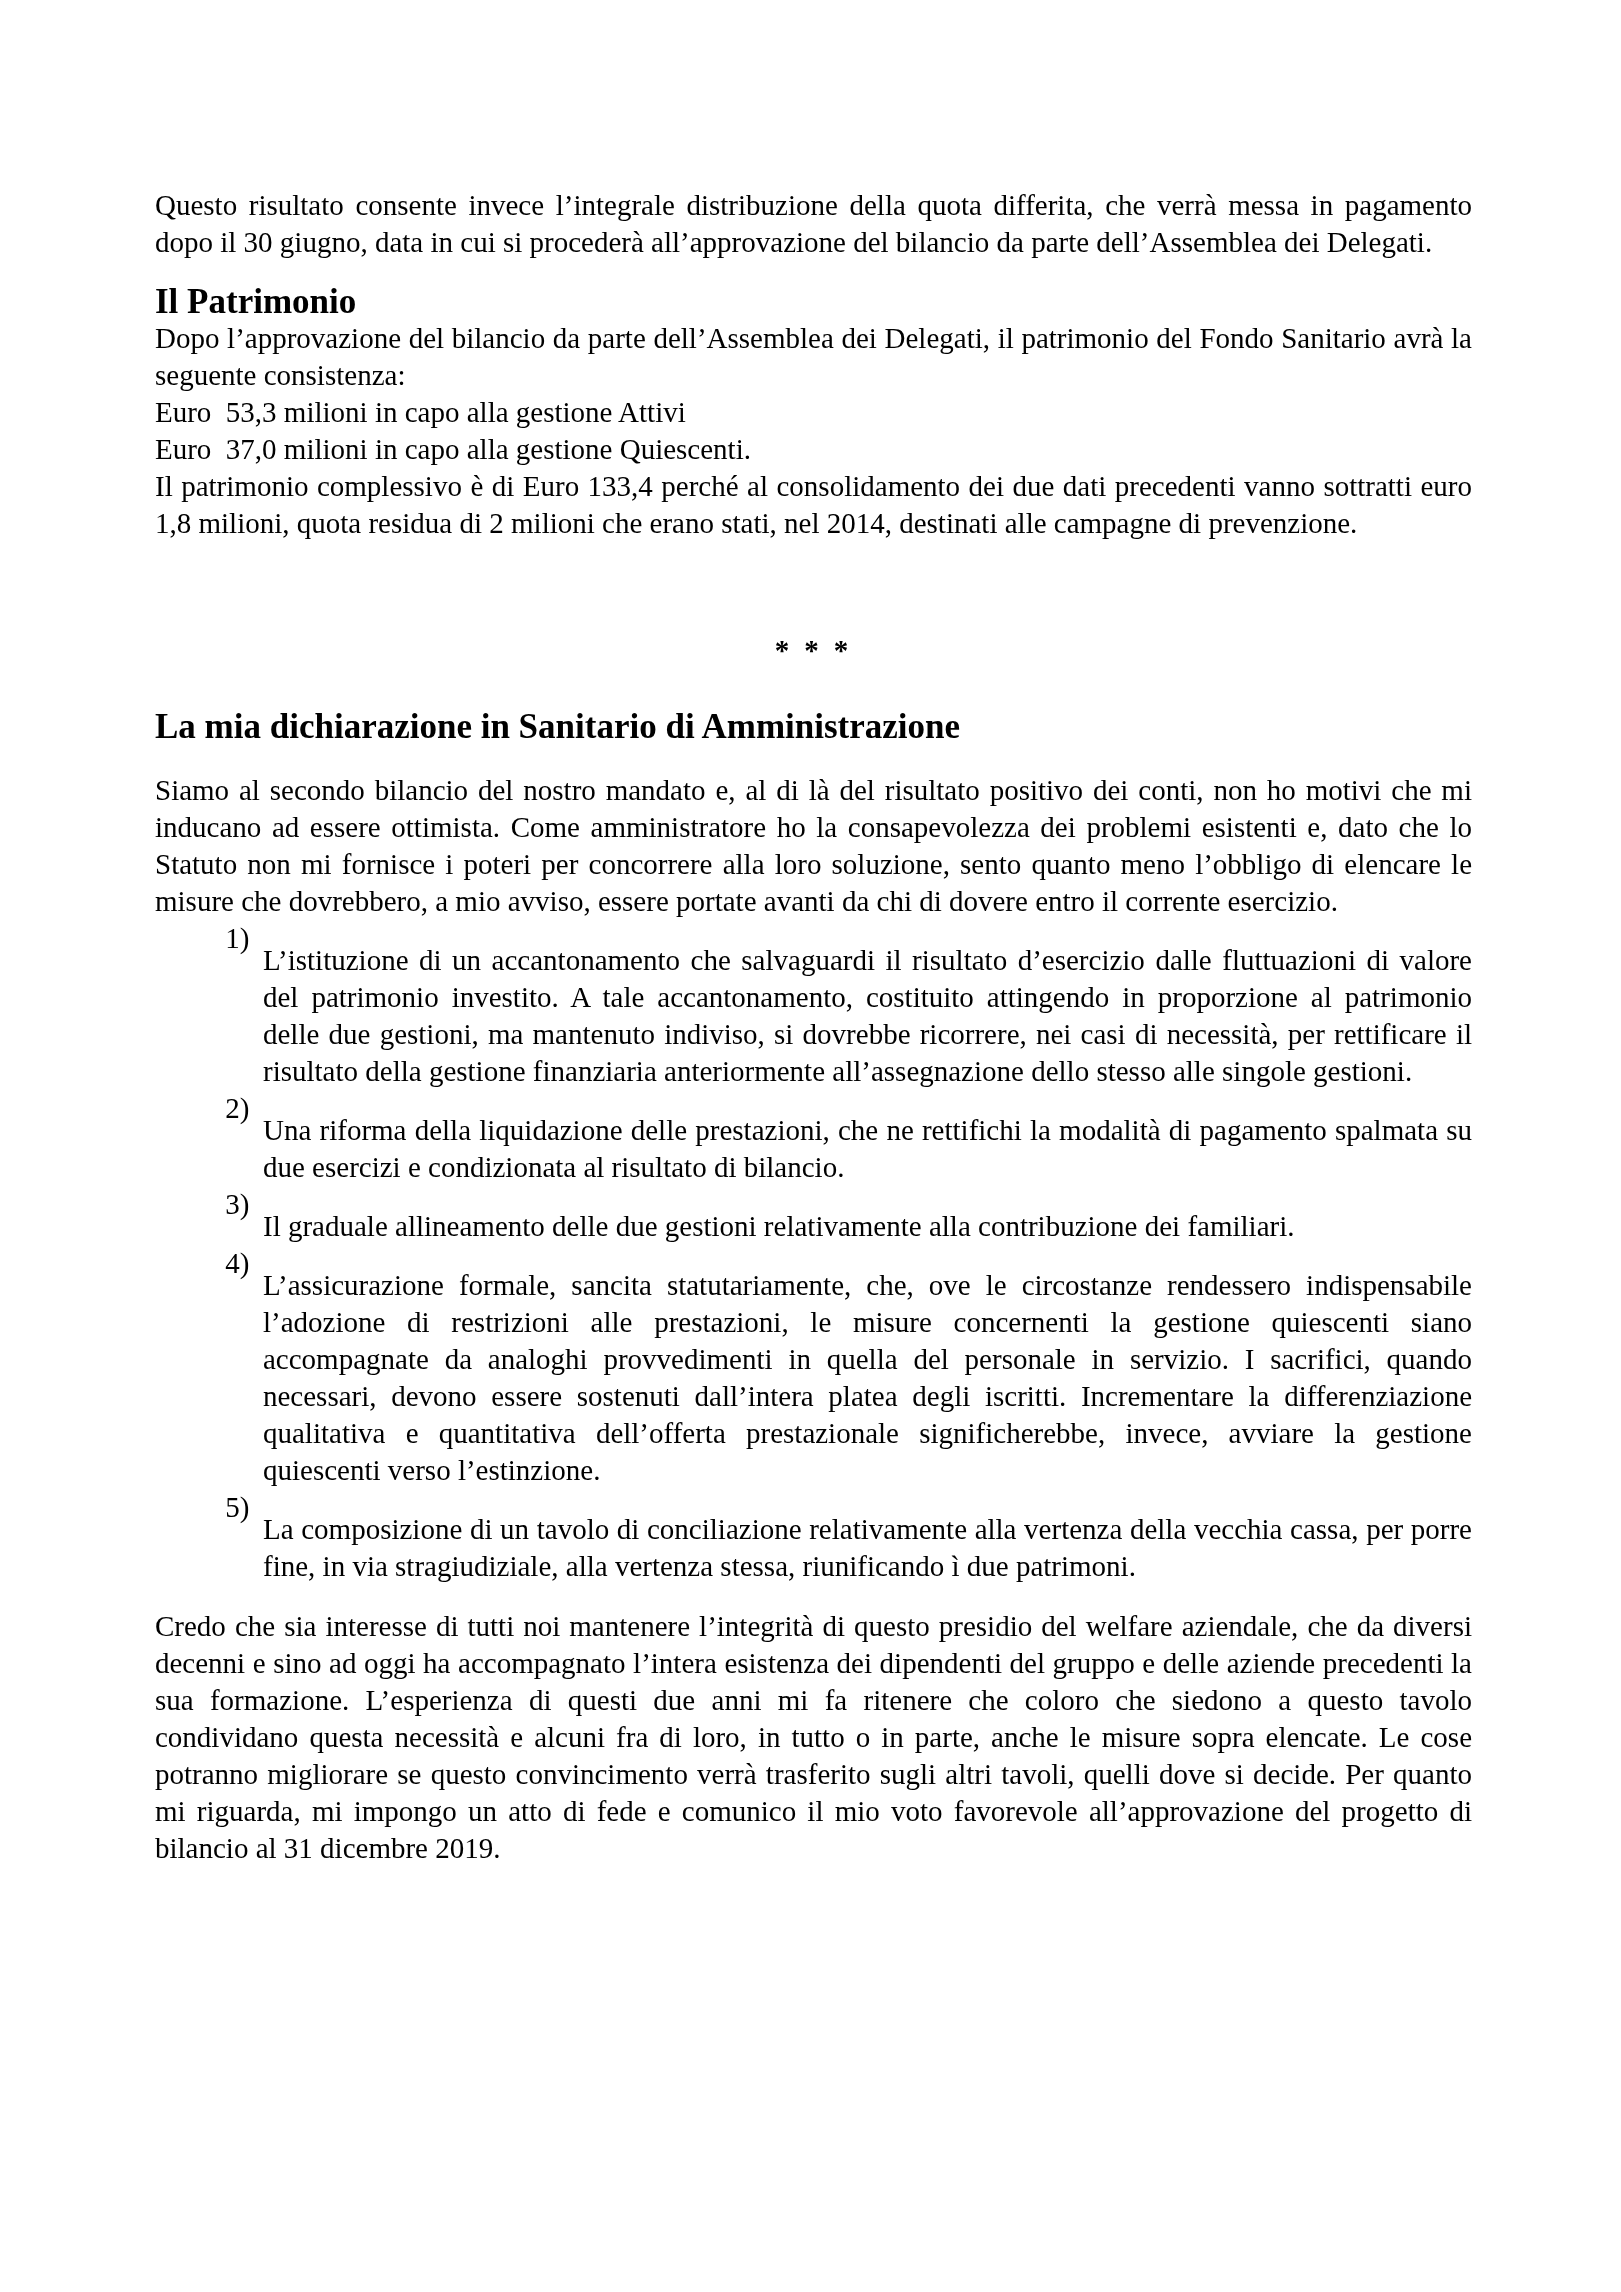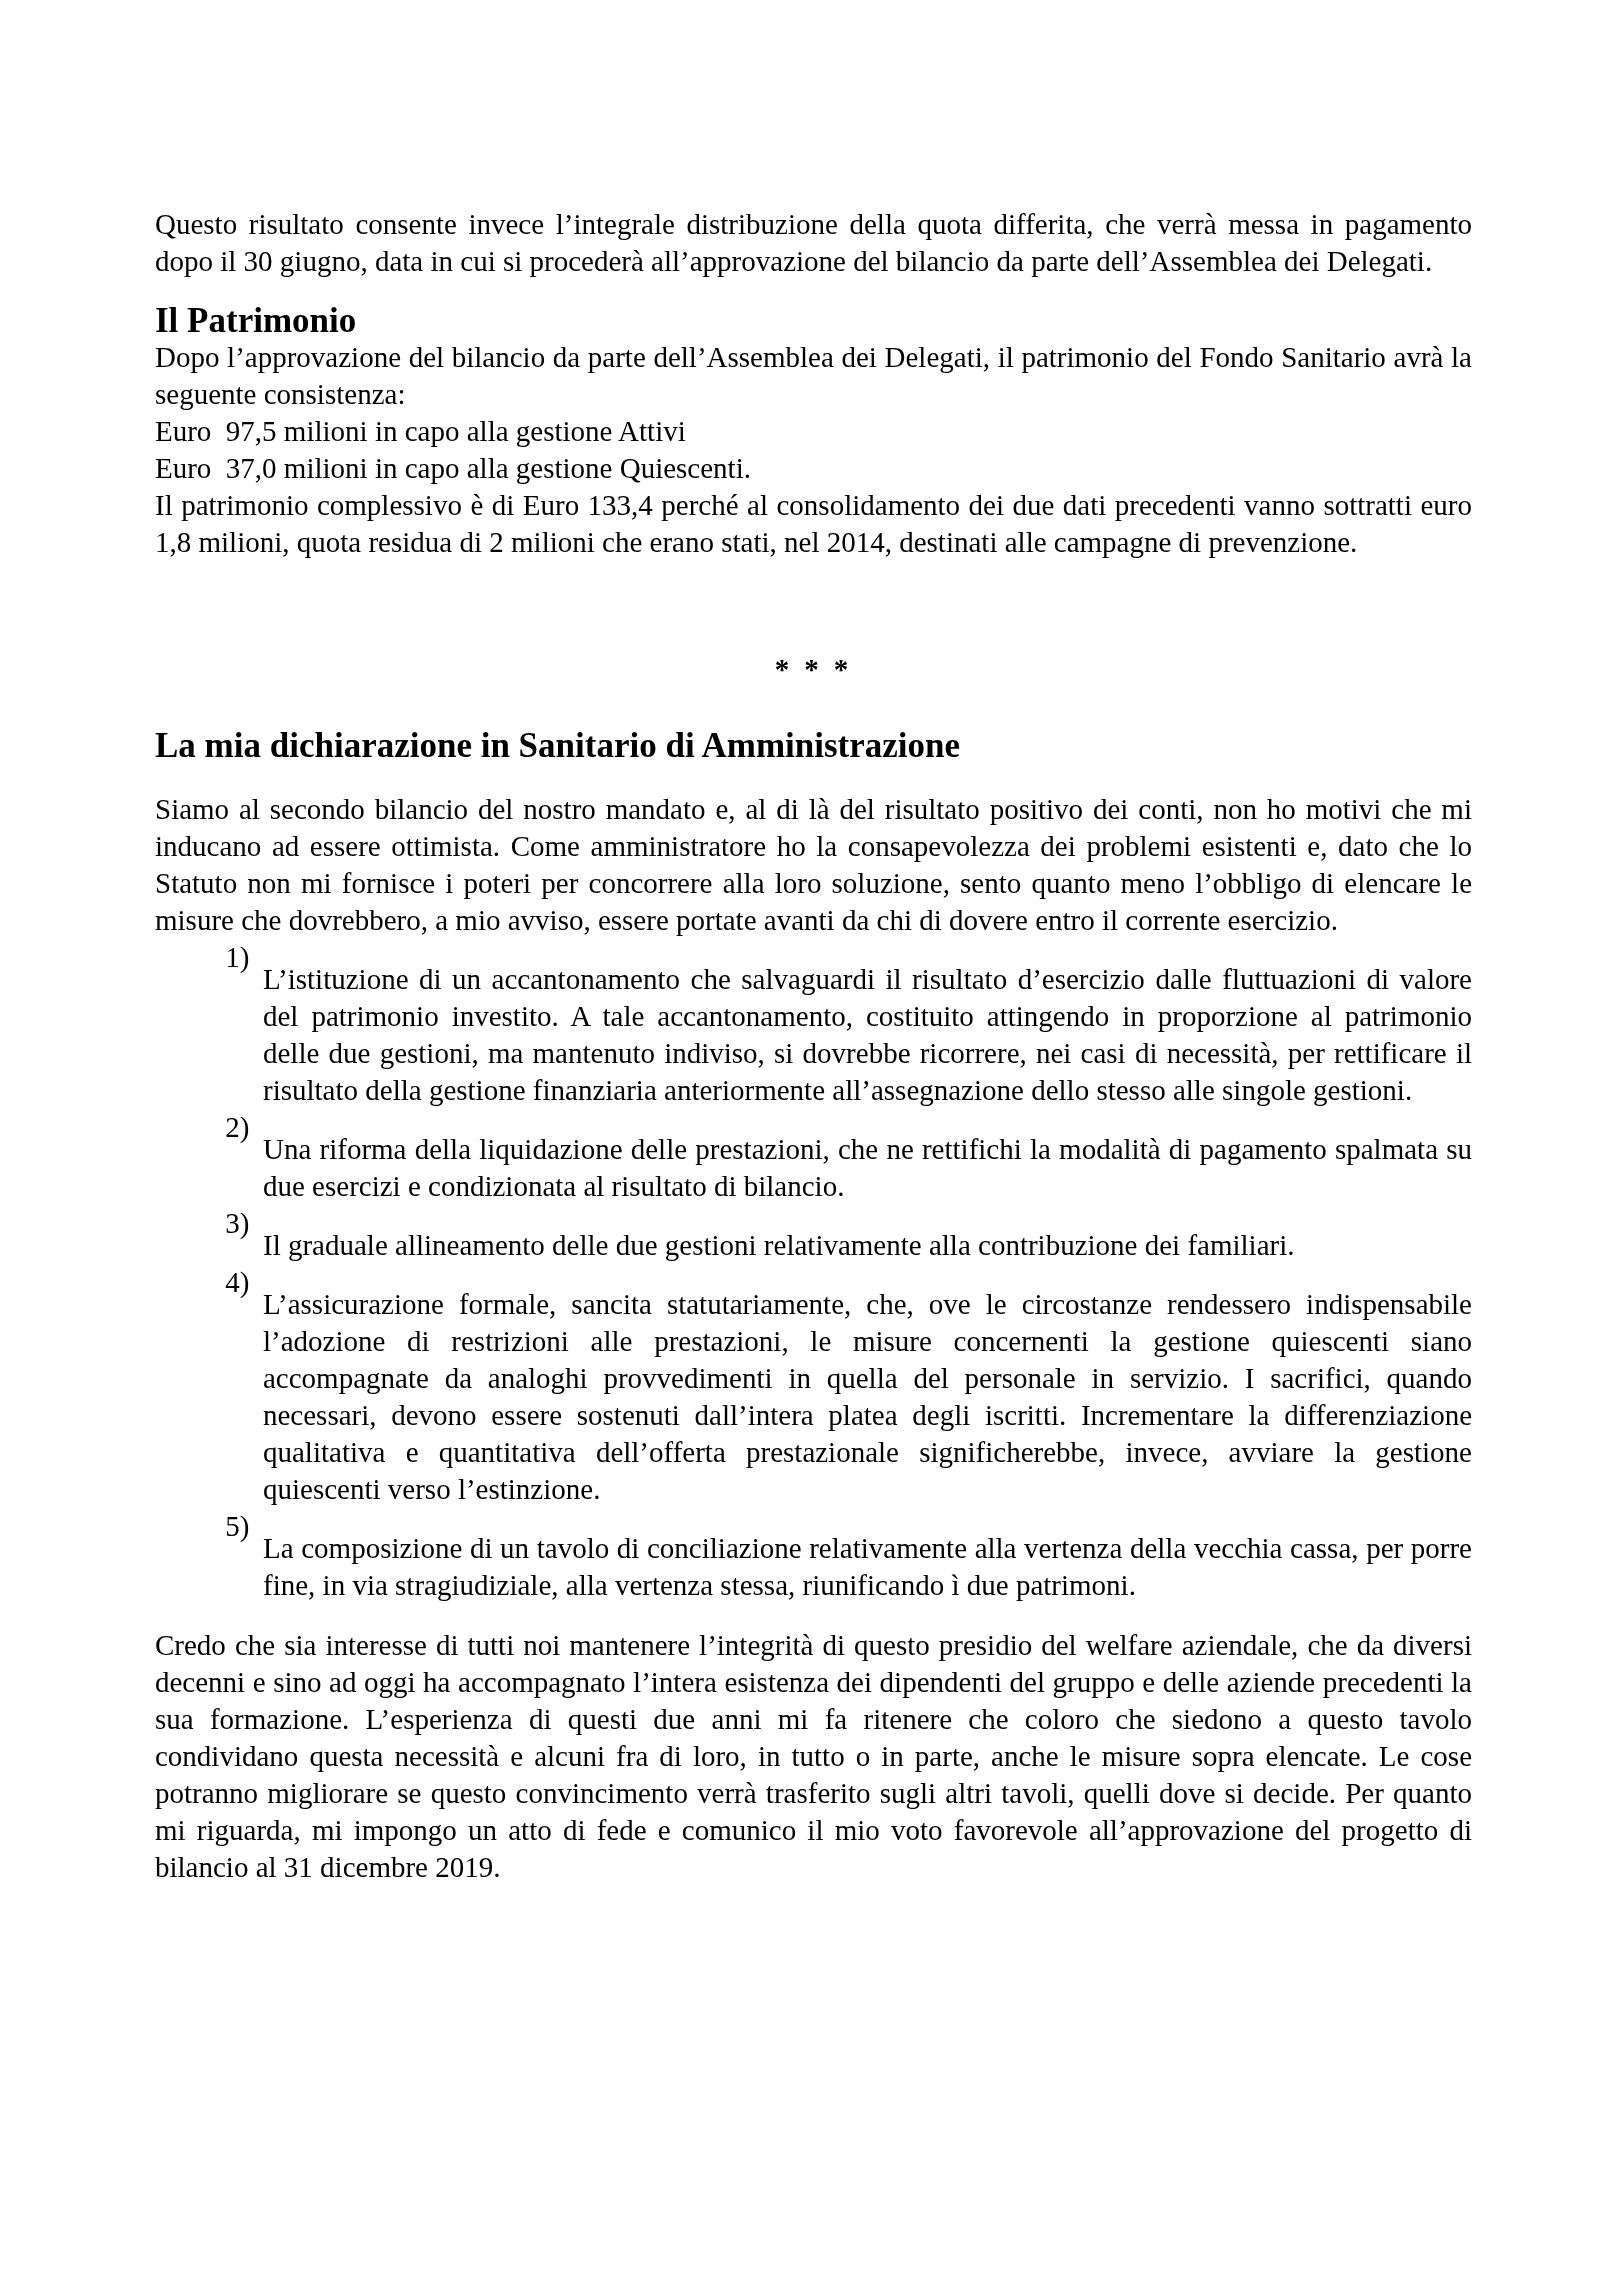--- a/index.html
+++ b/index.html
@@ -11,21 +11,21 @@
       width: 1621px;
       height: 2293px;
       position: relative;
       overflow: hidden;
       color: #000000;
       font-family: "Liberation Serif", "DejaVu Serif", serif;
     }
     .page {
       position: absolute;
       left: 155px;
-      top: 206px;
+      top: 187px;
       width: 1317px;
     }
     .p {
       font-size: 29px;
       line-height: 37px;
       text-align: justify;
       margin: 0;
     }
     .p.last-left { text-align-last: left; }
     .block-gap { height: 21.6px; }
@@ -77,21 +77,21 @@
 
 <div class="page">
 
   <p class="p last-left">Questo risultato consente invece l’integrale distribuzione della quota differita, che verrà messa in pagamento dopo il 30 giugno, data in cui si procederà all’approvazione del bilancio da parte dell’Assemblea dei Delegati.</p>
 
   <div class="block-gap"></div>
 
   <section>
     <p class="heading">Il Patrimonio</p>
     <p class="p last-left">Dopo l’approvazione del bilancio da parte dell’Assemblea dei Delegati, il patrimonio del Fondo Sanitario avrà la seguente consistenza:</p>
-    <p class="plain-line">Euro  97,5 milioni in capo alla gestione Attivi</p>
+    <p class="plain-line">Euro  53,3 milioni in capo alla gestione Attivi</p>
     <p class="plain-line">Euro  37,0 milioni in capo alla gestione Quiescenti.</p>
     <p class="p last-left">Il patrimonio complessivo è di Euro 133,4 perché al consolidamento dei due dati precedenti vanno sottratti euro 1,8 milioni, quota residua di 2 milioni che erano stati, nel 2014, destinati alle campagne di prevenzione.</p>
   </section>
 
   <div style="height:90px"></div>
 
   <p class="separator">* * *</p>
 
   <div style="height:39px"></div>
 

